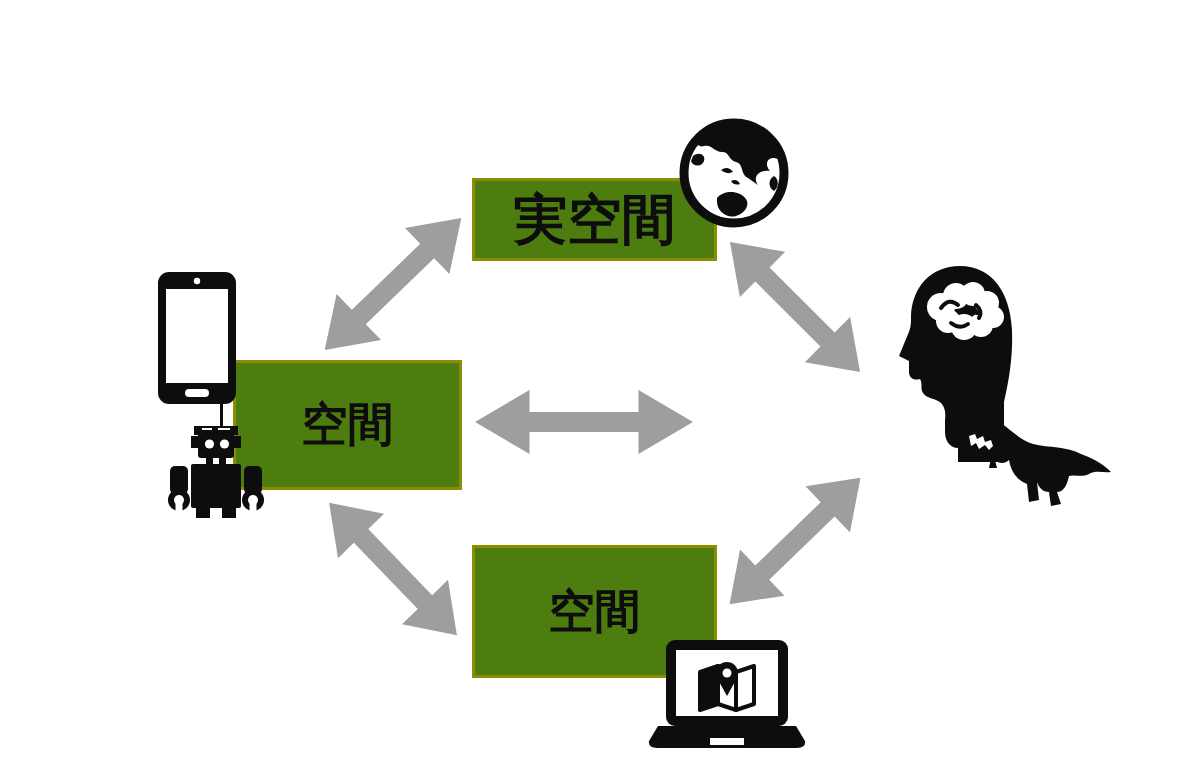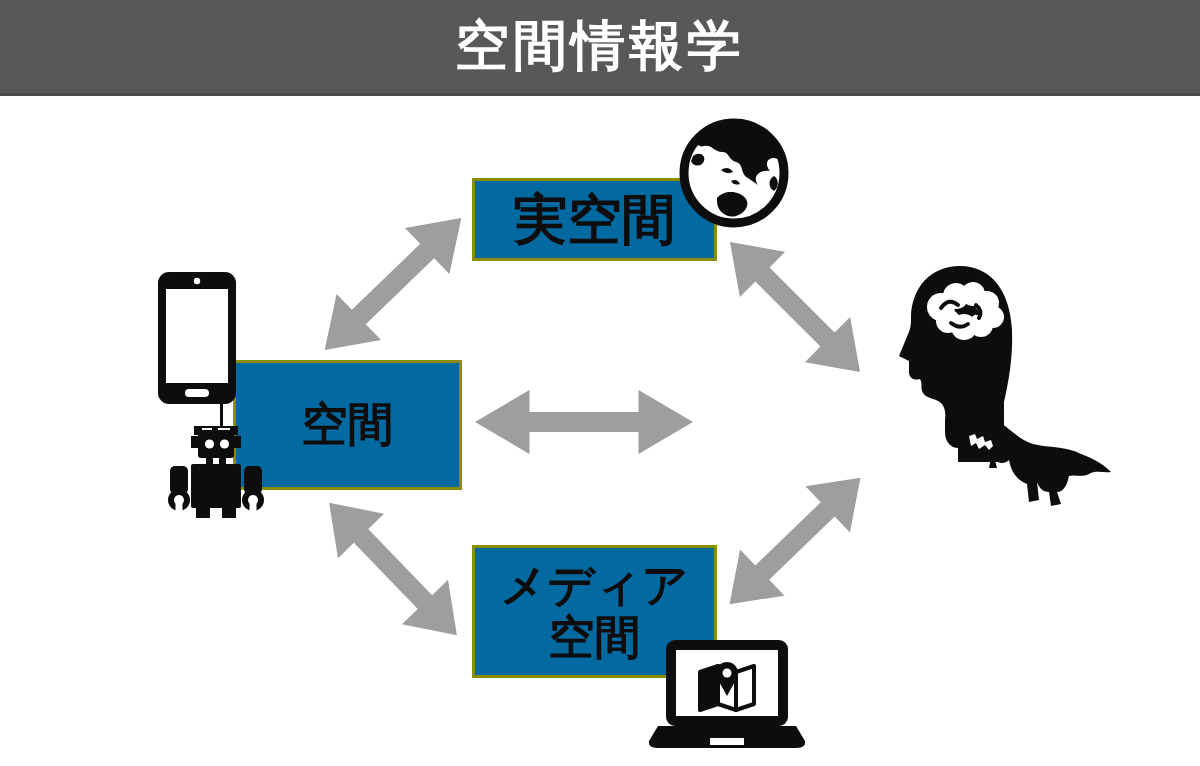--- a/index.html
+++ b/index.html
@@ -3,21 +3,21 @@
 <meta charset="utf-8">
 <style>
   html,body{margin:0;padding:0;background:#fff;}
   #stage{position:relative;width:1200px;height:766px;background:#ffffff;overflow:hidden;
          font-family:"Liberation Sans","DejaVu Sans",sans-serif;}
   
   .titlebar{position:absolute;left:0;top:0;width:1200px;height:93px;background:#595757;
             border-bottom:3px solid #4e4c4c;display:flex;align-items:center;justify-content:center;}
   .titlebar h1{margin:0;color:#ffffff;font-size:54px;font-weight:bold;letter-spacing:4px;}
   
-  .node{position:absolute;background:#0369a1;border:3px solid #8b8e00;box-sizing:border-box;
+  .node{position:absolute;background:#4d7c0f;border:3px solid #8b8e00;box-sizing:border-box;
         display:flex;flex-direction:column;align-items:center;justify-content:center;
         color:#0d0d0d;font-weight:bold;text-align:left;z-index:2;}
   .node .ln{display:block;line-height:1.12;}
   #node-real{left:472px;top:178px;width:245px;height:83px;font-size:54px;}
   #node-digital{left:233px;top:360px;width:229px;height:130px;font-size:46px;}
   #node-cognitive{left:703px;top:385px;width:287px;height:80px;font-size:52px;}
   #node-media{left:472px;top:545px;width:245px;height:133px;font-size:46px;}
   
   .arrow{position:absolute;z-index:1;}
   .arrow svg{display:block;width:100%;height:100%;}
@@ -34,23 +34,20 @@
   #icon-robot{left:162px;top:420px;width:104px;height:98px;z-index:3;}
   #icon-head{left:896px;top:262px;width:118px;height:200px;z-index:1;}
   #icon-trex{left:963px;top:416px;width:150px;height:94px;z-index:3;}
   #icon-laptop{left:648px;top:640px;width:158px;height:112px;z-index:3;}
 </style>
 </head>
 <body>
 
 <div id="stage">
 
-  <div class="titlebar">
-    <h1>空間情報学</h1>
-  </div>
 
   <div class="arrow" id="arrow-digital-real">
     <svg viewBox="0 0 220 80" preserveAspectRatio="none">
       <polygon points="0,40 55,8 55,30 165,30 165,8 220,40 165,72 165,50 55,50 55,72" fill="#9e9e9f"></polygon>
     </svg>
   </div>
   <div class="arrow" id="arrow-real-cognitive">
     <svg viewBox="0 0 220 80" preserveAspectRatio="none">
       <polygon points="0,40 55,8 55,30 165,30 165,8 220,40 165,72 165,50 55,50 55,72" fill="#9e9e9f"></polygon>
     </svg>
@@ -71,21 +68,20 @@
     </svg>
   </div>
 
   <div class="node" id="node-real">
     <span class="ln">実空間</span>
   </div>
   <div class="node" id="node-digital">
     <span class="ln">空間</span>
   </div>
   <div class="node" id="node-media">
-    <span class="ln">メディア</span>
     <span class="ln">空間</span>
   </div>
 
   <div class="icon" id="icon-globe">
     <svg viewBox="0 0 110 110">
       <circle cx="55" cy="55" r="50" fill="#ffffff" stroke="#0d0d0d" stroke-width="9"></circle>
       <path fill="#0d0d0d" d="M32,13 C48,5 72,6 88,18 C95,24 98,32 99,41 C90,37 84,45 91,53 C80,51 73,59 79,67 L69,60 C61,56 65,46 57,44 C49,42 51,34 43,34 C35,34 33,26 25,28 C19,30 15,24 19,18 Z"></path>
       <path fill="#0d0d0d" d="M14,38 C20,33 27,37 25,43 C23,49 14,49 12,43 Z"></path>
       <path fill="#0d0d0d" d="M42,52 q7,-5 12,2 q-7,3 -12,-2 Z"></path>
       <path fill="#0d0d0d" d="M52,63 q6,-3 9,3 q-6,2 -9,-3 Z"></path>

